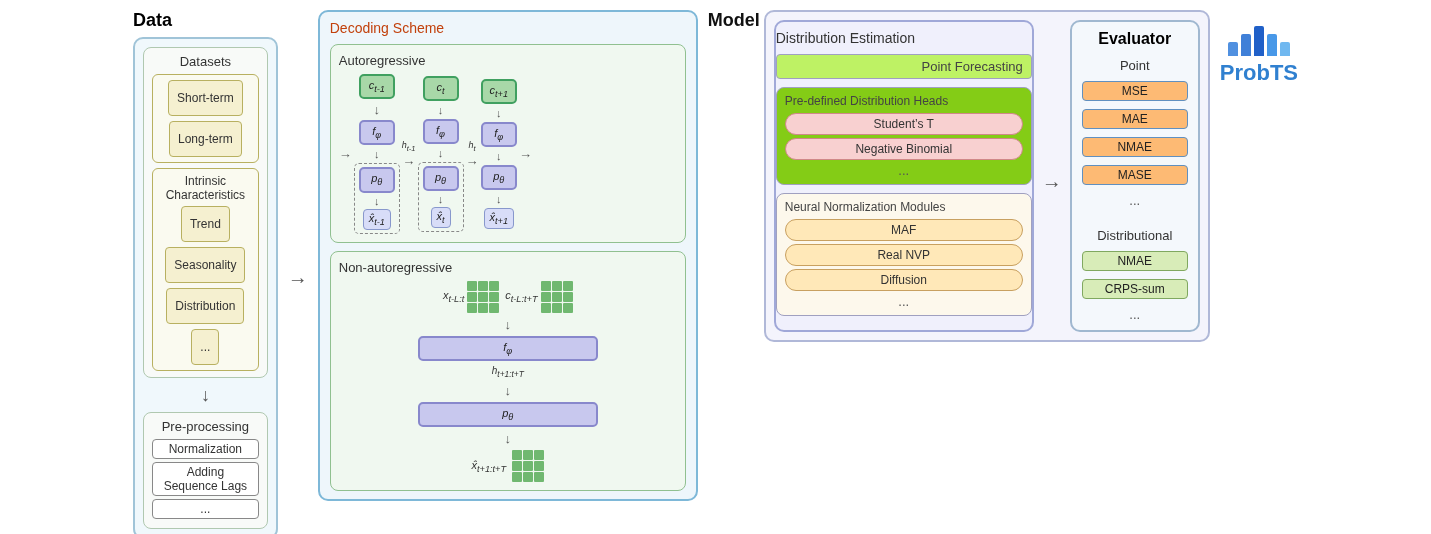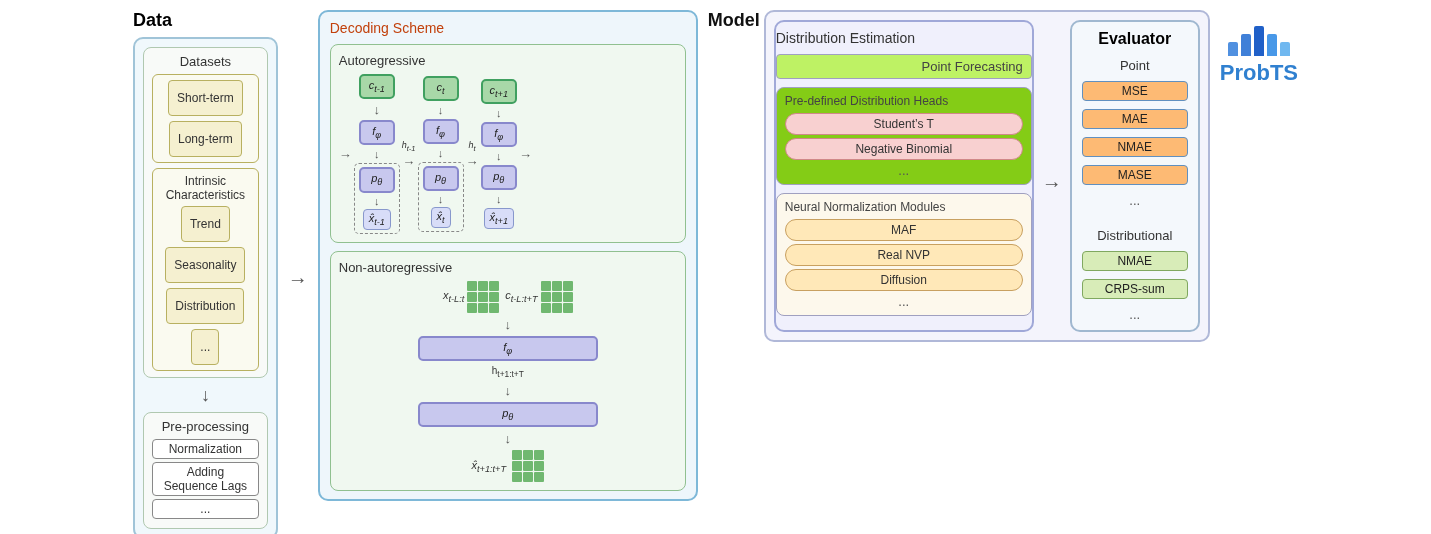--- a/index.html
+++ b/index.html
@@ -199,20 +199,21 @@
       background: #c8c8ee;
       padding: 3px 12px;
       font-size: 11px;
       font-style: italic;
       color: #222;
       text-align: center;
       width: 180px;
     }
     .wide-h {
       font-size: 10px;
+      font-style: italic;
       color: #333;
       text-align: center;
     }
 
     
     .dist-section {
       border: 2px solid #a0a8d8;
       border-radius: 10px;
       background: #f0f0fc;
       padding: 8px 0;

